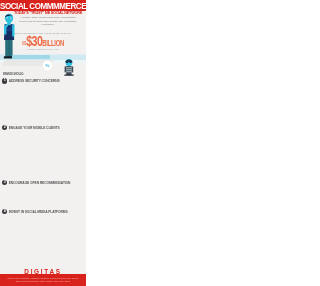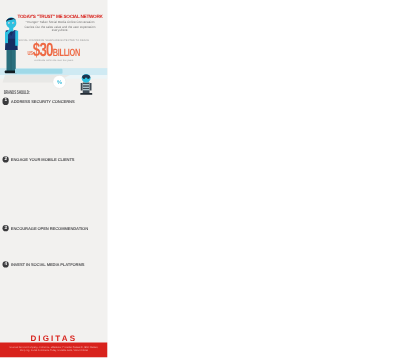--- a/index.html
+++ b/index.html
@@ -46,20 +46,23 @@
      font-size:6.4px;font-weight:bold;color:#d8221c;letter-spacing:1.7px;}
   .footline{position:absolute;left:0;top:274px;width:86px;height:12px;background:#d8221c;}
   .footnote{position:absolute;left:4px;top:277px;width:78px;text-align:center;
      font-size:1.9px;line-height:2.6px;color:#f4b2ae;}
 </style>
 </head>
 <body>
 
 <div class="page">
 
+  <div class="hdr">
+    <div class="hdr-title">SOCIAL COMMMMERCE</div>
+  </div>
 
   <svg class="illus" viewBox="0 0 86 286">
 
     <rect x="0" y="54.5" width="86" height="5.5" fill="#cfeaf3"></rect>
     <rect x="0" y="60" width="86" height="3" fill="#ecf5f8"></rect>
     <polygon points="4,60 56,60 44,66 2,66" fill="#e8e8e6"></polygon>
 
     <g>
       <rect x="5.2" y="38" width="7.4" height="19" fill="#2a6e7c"></rect>
       <rect x="8.5" y="40" width="0.7" height="17" fill="#23606c"></rect>

